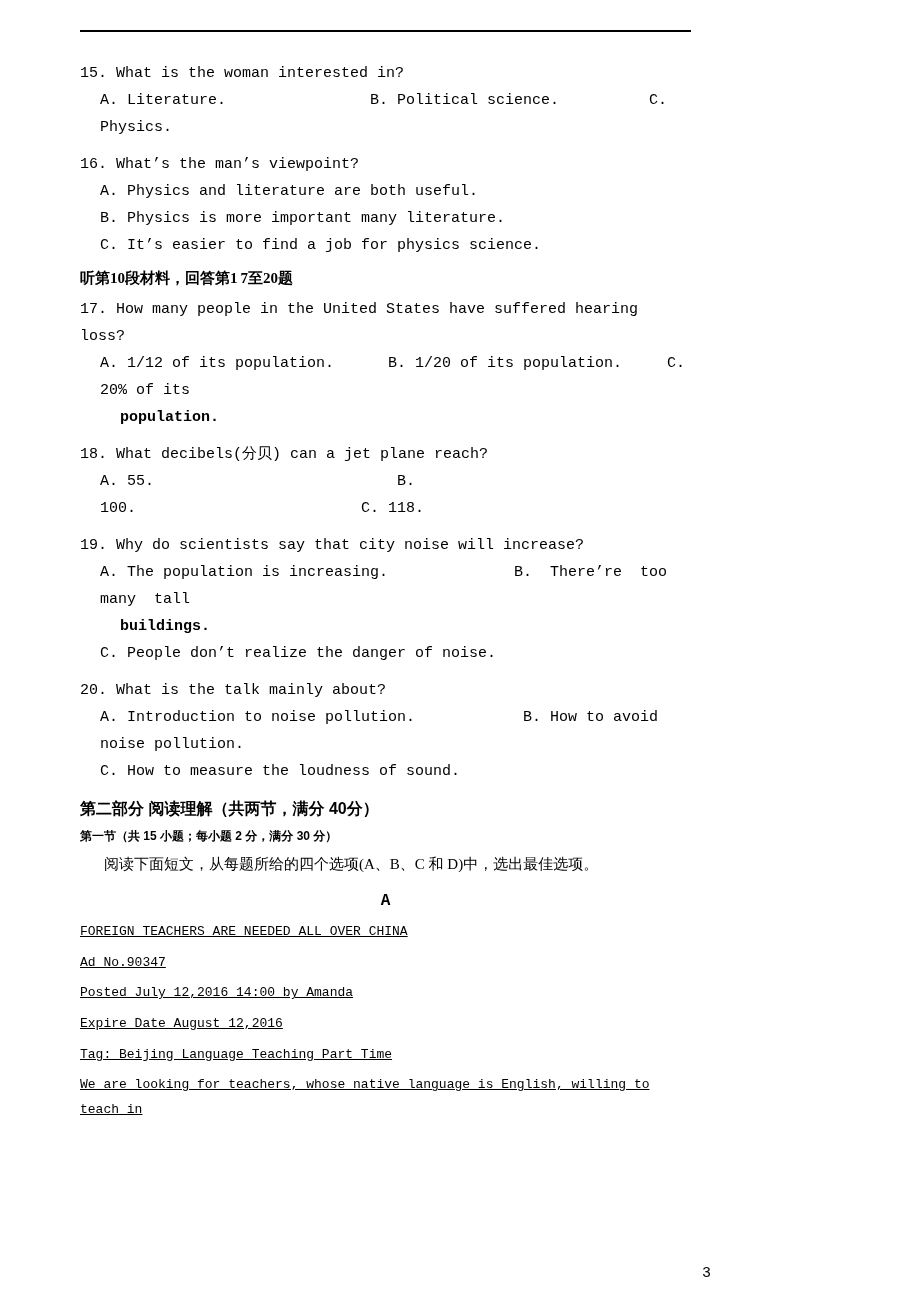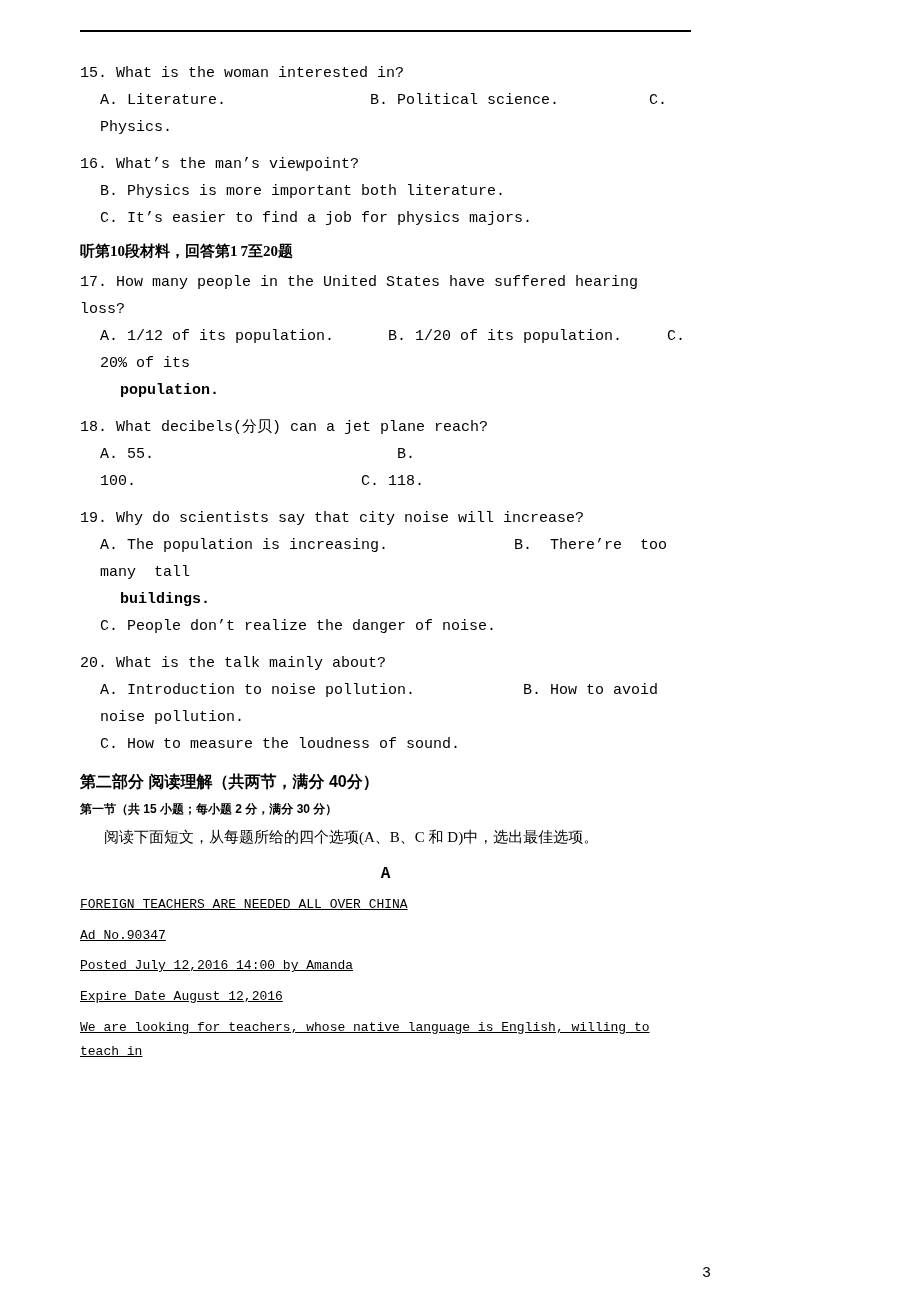--- a/index.html
+++ b/index.html
@@ -107,22 +107,23 @@
   <div class="question-block">
     <div class="question-number">15.  What is the woman interested in?</div>
     <div class="options-block">
       <span>A. Literature.&nbsp;&nbsp;&nbsp;&nbsp;&nbsp;&nbsp;&nbsp;&nbsp;&nbsp;&nbsp;&nbsp;&nbsp;&nbsp;&nbsp;&nbsp;&nbsp;B. Political science.&nbsp;&nbsp;&nbsp;&nbsp;&nbsp;&nbsp;&nbsp;&nbsp;&nbsp;&nbsp;C. Physics.</span>
     </div>
   </div>
 
   <div class="question-block">
     <div class="question-number">16.  What’s the man’s viewpoint?</div>
     <div class="options-block">
-      <div class="option-line">B. Physics is more important both literature.</div>
-      <div class="option-line">C. It’s easier to find a job for physics majors.</div>
+      <div class="option-line">A. Physics and literature are both useful.</div>
+      <div class="option-line">B. Physics is more important many literature.</div>
+      <div class="option-line">C. It’s easier to find a job for physics science.</div>
     </div>
   </div>
 
   <div class="listening-section">听第10段材料，回答第1 7至20题</div>
 
   <div class="question-block">
     <div class="question-number">17.  How many people in the United States have suffered hearing loss?</div>
     <div class="options-block">
       <div>A. 1/12 of its population.&nbsp;&nbsp;&nbsp;&nbsp;&nbsp;&nbsp;B. 1/20 of its population.&nbsp;&nbsp;&nbsp;&nbsp;&nbsp;C. 20% of its</div>
       <div class="wrap-line">population.</div>
@@ -160,16 +161,17 @@
   <div class="sub-section-header">第一节（共 15 小题；每小题 2 分，满分 30 分）</div>
 
   <div class="instruction-text">阅读下面短文，从每题所给的四个选项(A、B、C 和 D)中，选出最佳选项。</div>
 
   <div class="passage-title">A</div>
 
   <div class="passage-text">FOREIGN TEACHERS ARE NEEDED ALL OVER CHINA</div>
   <div class="passage-text">Ad No.90347</div>
   <div class="passage-text">Posted July 12,2016 14:00 by Amanda</div>
   <div class="passage-text">Expire Date August 12,2016</div>
+  <div class="passage-text">Tag: Beijing Language Teaching Part Time</div>
   <div class="passage-text">We are looking for teachers, whose native language is English, willing to teach in</div>
 
   <div class="page-number">3</div>
 </div>
 
 </body></html>

